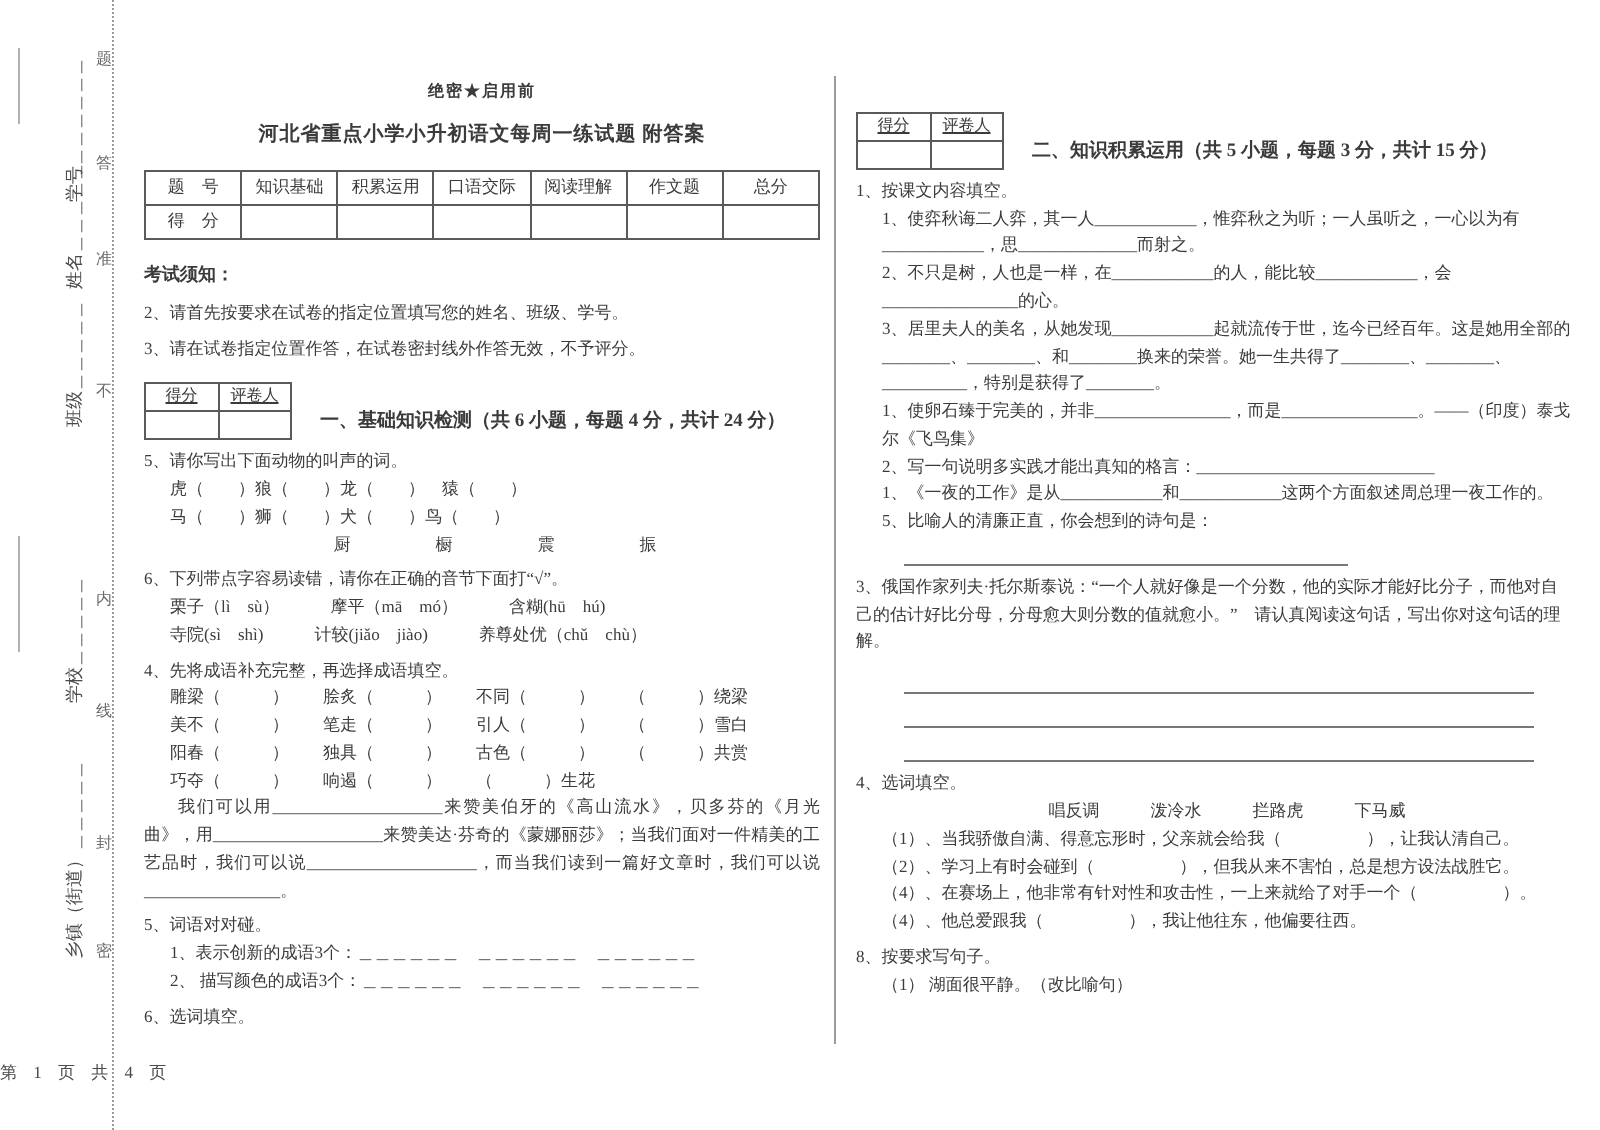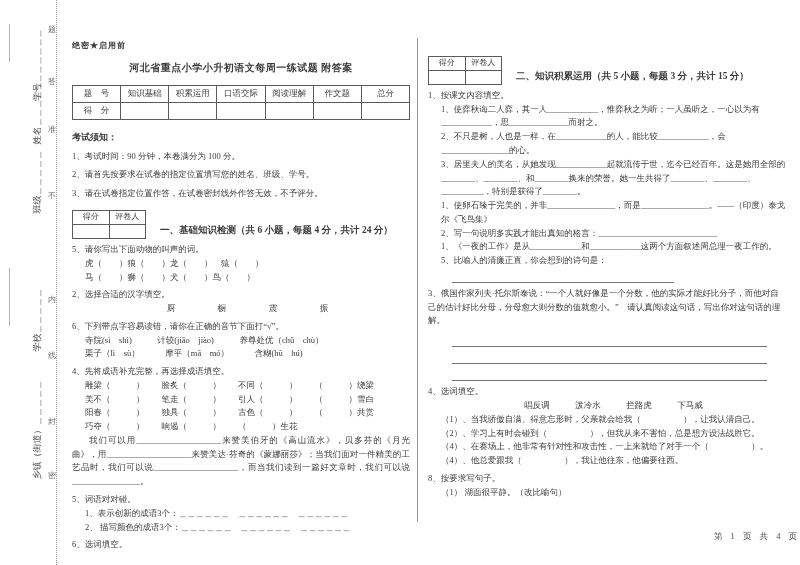--- a/index.html
+++ b/index.html
@@ -14,41 +14,41 @@
     font-size:9px;white-space:nowrap;height:14px;line-height:14px;text-align:center;color:#4a4a4a;
   }
   .seal-dotted{position:absolute;left:56px;top:0;height:565px;border-left:1px dotted #9a9a9a;}
   .seal-char{position:absolute;left:47px;font-size:8px;color:#6a6a6a;width:10px;text-align:center;}
   .fold-mark{position:absolute;border-left:1px solid #b0b0b0;width:0;}
   
   .divider{position:absolute;left:417px;top:38px;height:484px;border-left:1px solid #9c9c9c;}
   .col-left{position:absolute;left:72px;top:40px;width:338px;font-size:8.5px;line-height:1.62;}
   .col-right{position:absolute;left:428px;top:42px;width:358px;font-size:8.5px;line-height:1.62;}
   
-  .secrecy{font-size:8px;font-weight:bold;letter-spacing:1px;}
+  .secrecy{font-size:8px;font-weight:bold;letter-spacing:1px;text-align:center;}
   .title{font-size:10px;font-weight:bold;text-align:center;margin:7px 0 9px 0;letter-spacing:.5px;}
   
   table{border-collapse:collapse;}
   .score-table{width:100%;table-layout:fixed;}
   .score-table td{border:1px solid #5a5a5a;height:16px;text-align:center;font-size:8.5px;padding:0;}
   .grader-table{width:74px;table-layout:fixed;}
   .grader-table td{border:1px solid #5a5a5a;text-align:center;font-size:8px;padding:0;}
-  .grader-table .r1 td{height:12px;}
+  .grader-table .r1 td{height:12px;text-decoration:underline;}
   .grader-table .r2 td{height:13px;}
   
   .notice-title{font-weight:bold;font-size:9px;margin-top:10px;}
   .notice-item{margin-top:5px;}
   .sec-head{display:flex;align-items:flex-end;margin-top:9px;}
   .sec-title{font-weight:bold;font-size:9.5px;margin-left:14px;margin-bottom:1px;white-space:nowrap;}
   .q-title{margin-top:4px;}
   .q-line{padding-left:13px;}
   .q-center{text-align:center;}
   .para{text-indent:2em;text-align:justify;}
   .blank-line{border-bottom:1px solid #777;height:12px;}
-  .footer{position:absolute;left:0;right:0;top:531px;text-align:right;font-size:8.5px;letter-spacing:3px;color:#4a4a4a;}
+  .footer{position:absolute;left:0;right:0;top:531px;text-align:left;font-size:8.5px;letter-spacing:3px;color:#4a4a4a;}
 </style>
 </head>
 <body>
 
 <div class="page">
 
   <div class="fold-mark" style="left:9px;top:24px;height:38px;"></div>
   <div class="fold-mark" style="left:9px;top:268px;height:58px;"></div>
   <div class="seal-dotted"></div>
 
@@ -90,21 +90,20 @@
         <td></td>
         <td></td>
         <td></td>
         <td></td>
         <td></td>
       </tr>
     </tbody>
       </table>
 
     <div class="notice-title">考试须知：</div>
-    <div class="notice-item">1、考试时间：90 分钟，本卷满分为 100 分。</div>
     <div class="notice-item">2、请首先按要求在试卷的指定位置填写您的姓名、班级、学号。</div>
     <div class="notice-item">3、请在试卷指定位置作答，在试卷密封线外作答无效，不予评分。</div>
 
     <div class="sec-head">
       <table class="grader-table">
         <tbody>
             <tr class="r1">
           <td>得分</td>
           <td>评卷人</td>
         </tr>
@@ -114,26 +113,25 @@
         </tr>
       </tbody>
         </table>
       <div class="sec-title">一、基础知识检测（共 6 小题，每题 4 分，共计 24 分）</div>
     </div>
 
     <div class="q-title">5、请你写出下面动物的叫声的词。</div>
     <div class="q-line">虎（　　）狼（　　）龙（　　）　猿（　　）</div>
     <div class="q-line">马（　　）狮（　　）犬（　　）鸟（　　）</div>
 
-    <div class="q-title">2、选择合适的汉字填空。</div>
     <div class="q-line q-center">厨　　　　　橱　　　　　震　　　　　振</div>
 
     <div class="q-title">6、下列带点字容易读错，请你在正确的音节下面打“√”。</div>
+    <div class="q-line">栗子（lì　sù）　　　摩平（mā　mó）　　　含糊(hū　hú)</div>
     <div class="q-line">寺院(sì　shì)　　　计较(jiǎo　jiào)　　　养尊处优（chǔ　chù）</div>
-    <div class="q-line">栗子（lì　sù）　　　摩平（mā　mó）　　　含糊(hū　hú)</div>
 
     <div class="q-title">4、先将成语补充完整，再选择成语填空。</div>
     <div class="q-line">雕梁（　　　）　　脍炙（　　　）　　不同（　　　）　　（　　　）绕梁</div>
     <div class="q-line">美不（　　　）　　笔走（　　　）　　引人（　　　）　　（　　　）雪白</div>
     <div class="q-line">阳春（　　　）　　独具（　　　）　　古色（　　　）　　（　　　）共赏</div>
     <div class="q-line">巧夺（　　　）　　响遏（　　　）　　（　　　）生花</div>
     <div class="para">我们可以用____________________来赞美伯牙的《高山流水》，贝多芬的《月光曲》，用____________________来赞美达·芬奇的《蒙娜丽莎》；当我们面对一件精美的工艺品时，我们可以说____________________，而当我们读到一篇好文章时，我们可以说________________。</div>
 
     <div class="q-title">5、词语对对碰。</div>
     <div class="q-line">1、表示创新的成语3个：＿＿＿＿＿＿　＿＿＿＿＿＿　＿＿＿＿＿＿</div>

